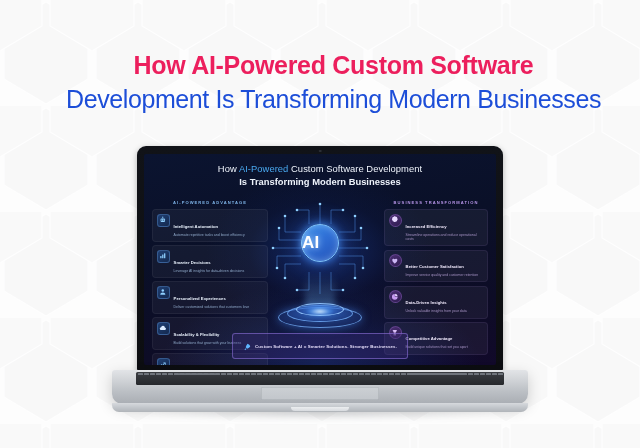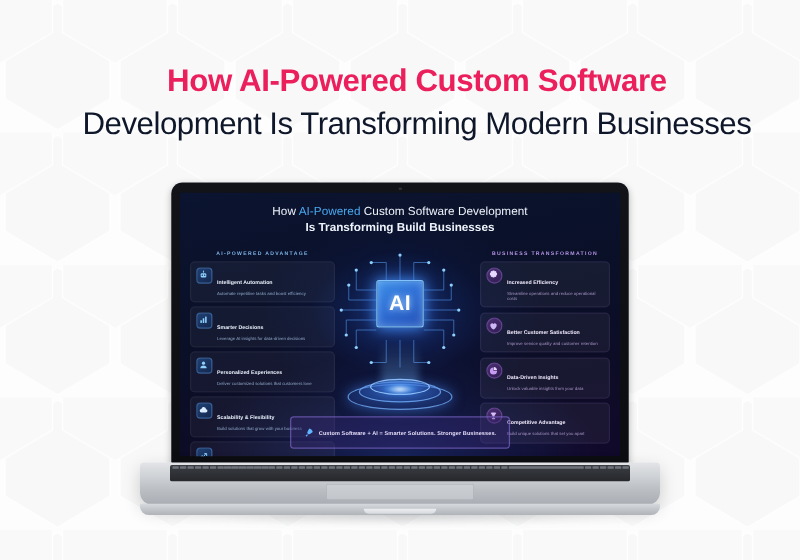--- a/index.html
+++ b/index.html
@@ -16,21 +16,21 @@
   
   .headline-wrap {
     position:absolute; top:50px; left:0; width:640px;
     text-align:center; z-index:3;padding-left:27px;
   }
   .headline-1 {
     font-size:25px; font-weight:bold; color:#ec1f5d;
     letter-spacing:-0.3px; line-height:30px;
   }
   .headline-2 {
-    font-size:25px; font-weight:normal; color:#0f172a;
+    font-size:25px; font-weight:normal; color:#1d4ed8;
     letter-spacing:-0.4px; line-height:34px; margin-top:2px;
   }
 
   
   .laptop { position:absolute; left:112px; top:146px; width:416px; height:280px; z-index:2; }
 
   .lid {
     position:absolute; left:25px; top:0; width:366px; height:225px;
     background:linear-gradient(180deg,#111318 0%,#0c0d11 100%);
     border-radius:9px 9px 2px 2px;
@@ -94,25 +94,25 @@
   .ctitle { font-size:4.2px; font-weight:bold; color:#e9f1fc; line-height:5.4px; letter-spacing:.02px; }
   .col.right .ctitle { color:#f0e9fc; }
   .cdesc { font-size:3.5px; color:#8fa8c8; line-height:4.5px; margin-top:1.2px; }
   .col.right .cdesc { color:#a693c4; }
 
   
   .center { position:absolute; left:50%; top:44px; width:110px; height:132px; transform:translateX(-50%); }
   .center svg { position:absolute; inset:0; width:100%; height:100%; }
   .chip {
     position:absolute; left:50%; top:26px; transform:translateX(-50%);
-    width:38px; height:38px; border-radius:2px;
+    width:38px; height:38px; border-radius:19px;
     background:linear-gradient(150deg,#3d8fe8 0%,#2f6fd6 45%,#2553b8 100%);
     border:1.2px solid #7fc4ff;
     box-shadow:0 0 10px rgba(70,150,255,.85), 0 0 22px rgba(60,120,255,.45), inset 0 0 7px rgba(180,225,255,.45);
-    display:flex; align-items:center; justify-content:center;
+    display:flex; align-items:center; 
   }
   .chip span { font-size:17px; font-weight:bold; color:#ffffff; letter-spacing:.3px;
                text-shadow:0 0 6px rgba(190,230,255,.95); }
 
   
   .podium { position:absolute; left:50%; bottom:2px; transform:translateX(-50%); width:84px; height:36px; }
   .pod-r {
     position:absolute; left:50%; transform:translateX(-50%);
     border-radius:50%;
     border:0.8px solid rgba(120,180,255,.75);
@@ -207,21 +207,21 @@
 
 <div class="laptop">
 
   <div class="lid">
     <div class="cam"></div>
 
     <div class="screen">
 
       <div class="s-head">
         <div class="l1"><span>How </span><em>AI-Powered</em><span> Custom Software Development</span></div>
-        <div class="l2">Is Transforming Build Businesses</div>
+        <div class="l2">Is Transforming Modern Businesses</div>
       </div>
 
       <div class="sect-title left">AI-POWERED ADVANTAGE</div>
       <div class="sect-title right">BUSINESS TRANSFORMATION</div>
 
       <div class="col left">
 
         <div class="card">
           <span class="ico">
             <svg viewBox="0 0 24 24" fill="#8fd0ff">

